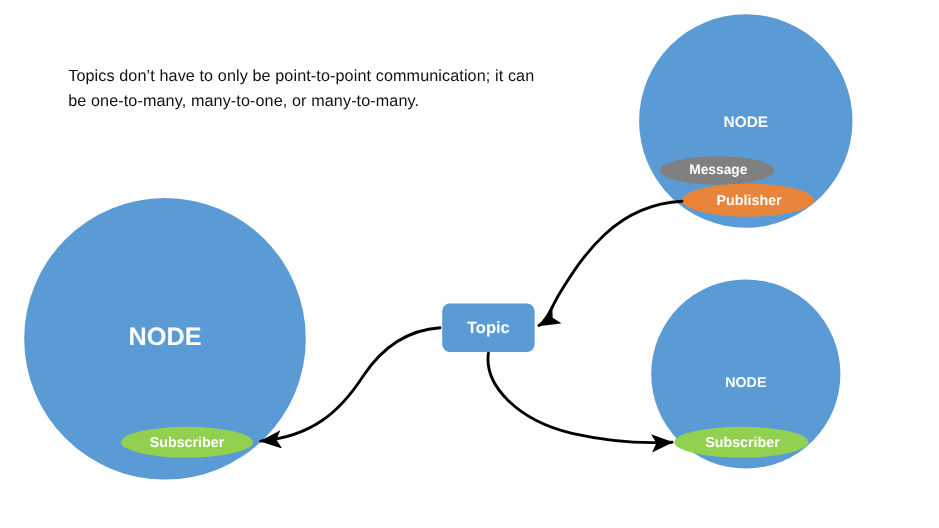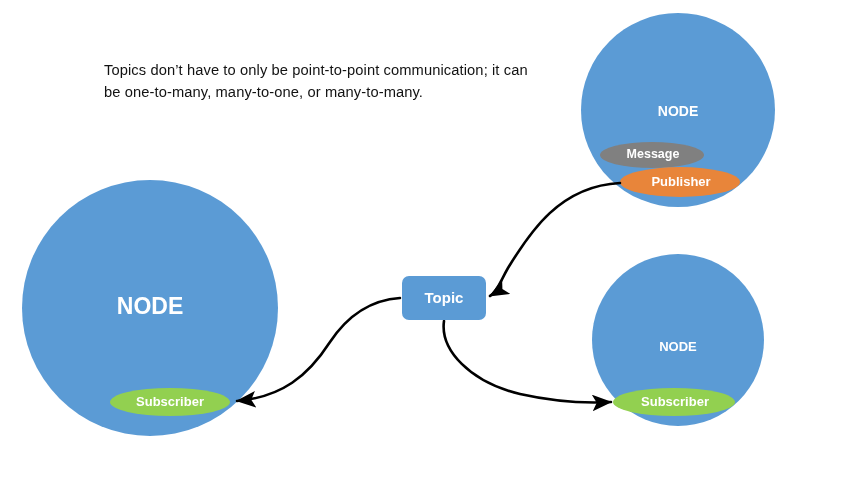--- a/index.html
+++ b/index.html
@@ -25,21 +25,20 @@
   .caption {
     position: absolute;
     left: 62px;
     top: 59px;
     width: 430px;
     font-family: "Liberation Sans", sans-serif;
     font-size: 14.7px;
     line-height: 1.5;
     color: #121212;
     letter-spacing: 0.1px;
-    margin-left: 42px;
   }
   .node-label {
     font-family: "Liberation Sans", sans-serif;
     fill: #ffffff;
     font-weight: bold;
     text-anchor: middle;
     dominant-baseline: middle;
   }
   .pill-label {
     font-family: "Liberation Sans", sans-serif;

